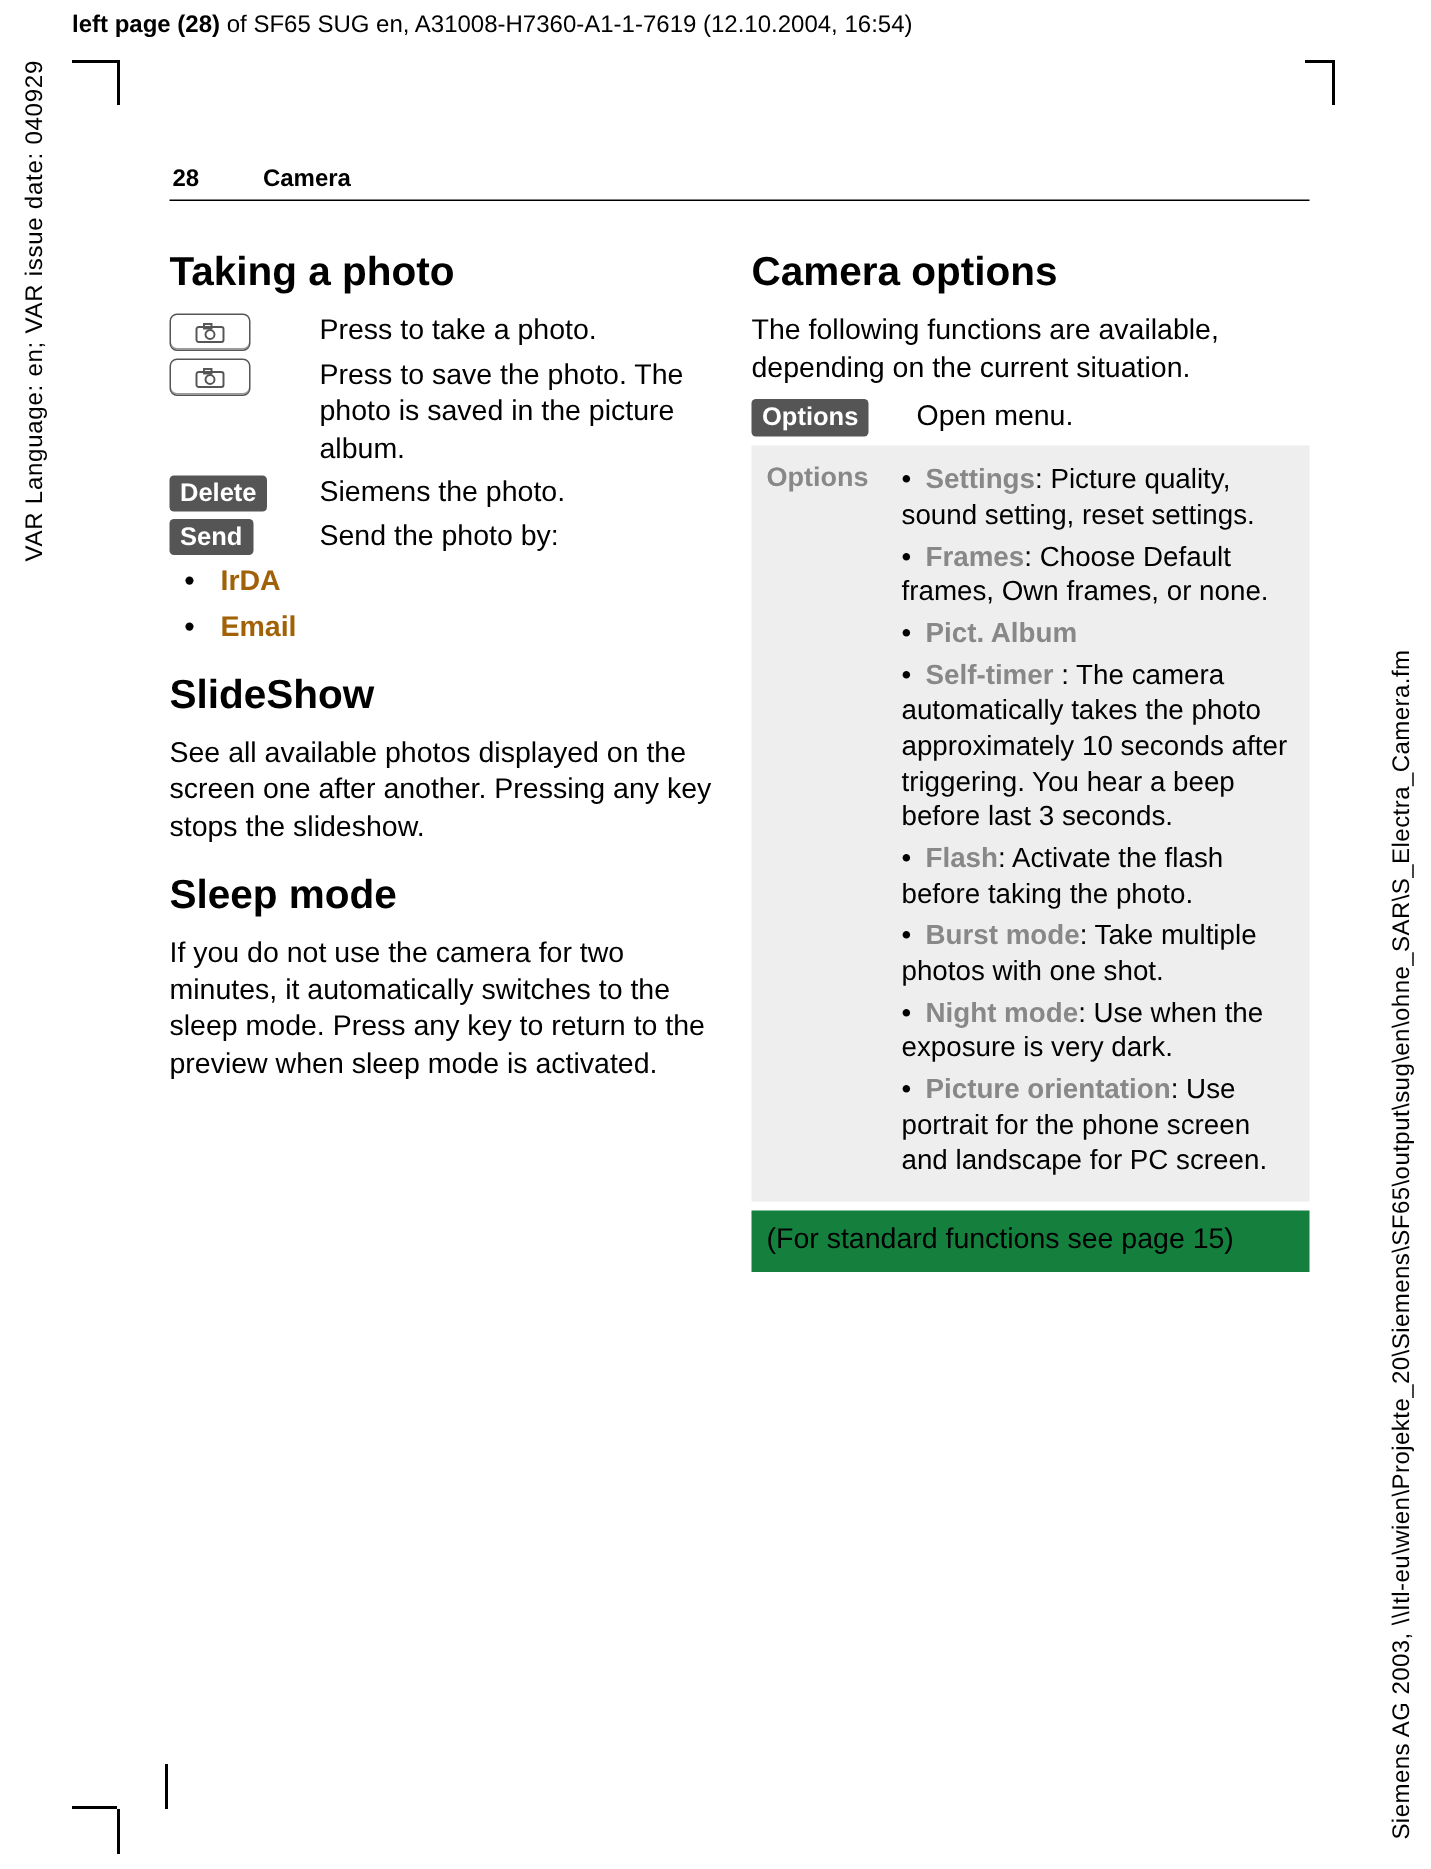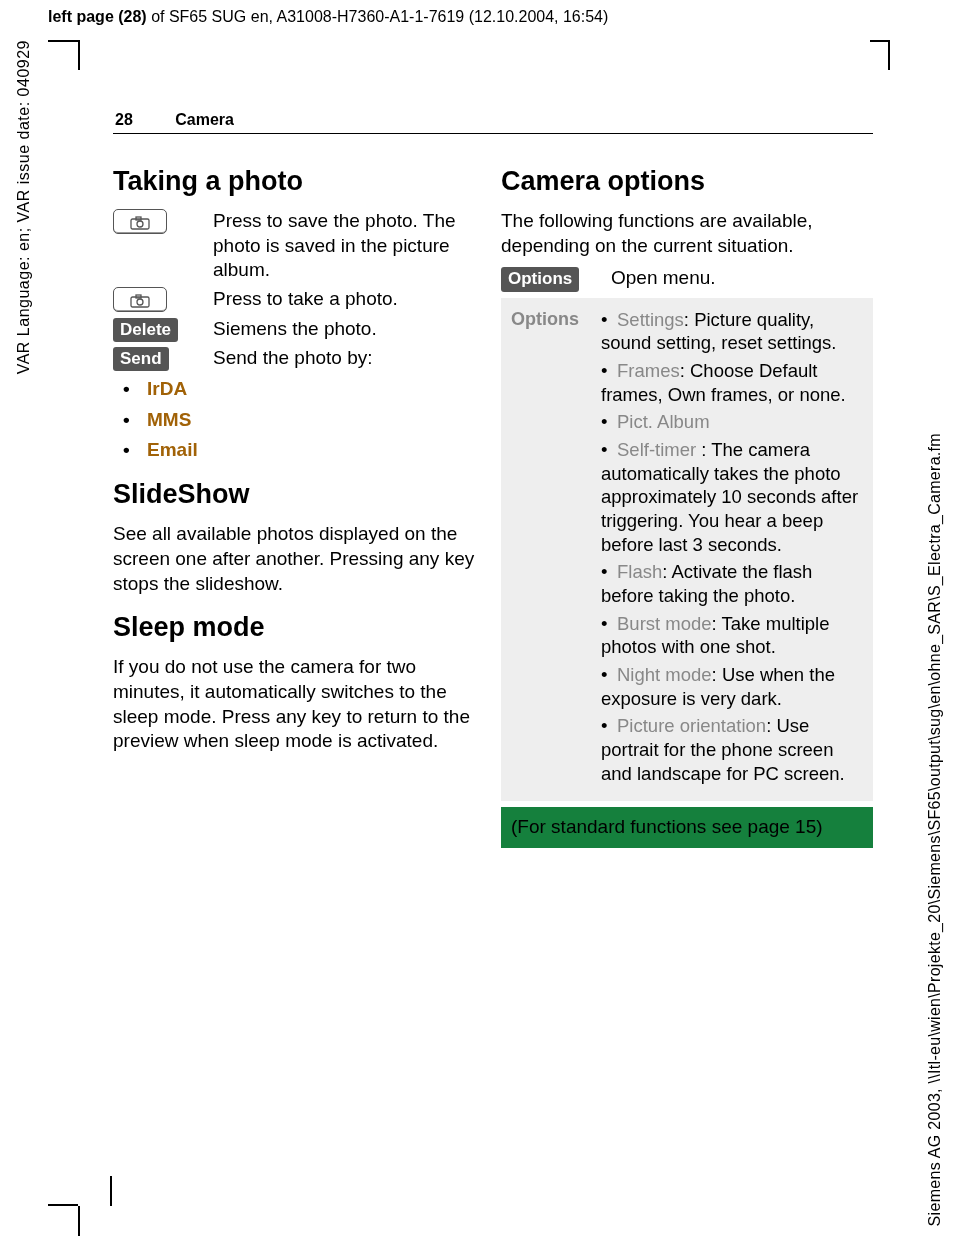--- a/index.html
+++ b/index.html
@@ -30,21 +30,21 @@
   ul.send li::before{content:"\2022";color:#000;font-weight:bold;display:inline-block;width:24px;margin-left:10px}
   .intro{margin:8px 0}
   .opt-row{display:flex;align-items:flex-start;margin:6px 0}
   .opt-row .key{flex:0 0 110px}
   .opts-box{background:#eee;padding:10px 10px 12px 10px;margin-top:4px}
   .opts-box .inner{display:flex}
   .opts-box .lab{flex:0 0 90px;color:#888;font-weight:bold;font-size:18px}
   .opts-box ul{list-style:none;margin:0;padding:0;flex:1}
   .opts-box li{margin:0 0 4px 0;font-size:18.5px;line-height:1.28}
   .opts-box li::before{content:"\2022";display:inline-block;width:16px}
-  .opts-box li .t{font-weight:normal;color:#888}
+  .opts-box li .t{font-weight:bold;color:#888}
   .foot{background:#15803d;padding:8px 10px;margin-top:6px;font-size:19px}
   svg.cam{vertical-align:middle}
 </style>
 </head>
 <body>
 <div class="page">
 
 <div class="top-header">
   <span class="bold">left page (28)</span><span> of SF65 SUG en, A31008-H7360-A1-1-7619 (12.10.2004, 16:54)</span>
 </div>
@@ -74,49 +74,48 @@
     <div class="row">
       <div class="key">
         <span class="cam-btn">
           <svg class="cam" width="20" height="14" viewBox="0 0 20 14">
                 <rect x="1" y="3" width="18" height="10" rx="1.5" fill="none" stroke="#555" stroke-width="1.3"></rect>
                 <rect x="6" y="1" width="5" height="3" fill="none" stroke="#555" stroke-width="1.3"></rect>
                 <circle cx="10" cy="8" r="3" fill="none" stroke="#555" stroke-width="1.3"></circle>
               </svg>
         </span>
       </div>
-      <div class="desc">Press to save the photo. The photo is saved in the picture album.</div>
+      <div class="desc">Press to take a photo.</div>
     </div>
 
     <div class="row">
       <div class="key">
         <span class="cam-btn">
           <svg class="cam" width="20" height="14" viewBox="0 0 20 14">
                 <rect x="1" y="3" width="18" height="10" rx="1.5" fill="none" stroke="#555" stroke-width="1.3"></rect>
                 <rect x="6" y="1" width="5" height="3" fill="none" stroke="#555" stroke-width="1.3"></rect>
                 <circle cx="10" cy="8" r="3" fill="none" stroke="#555" stroke-width="1.3"></circle>
               </svg>
         </span>
       </div>
-      <div class="desc">Press to take a photo.</div>
+      <div class="desc">Press to save the photo. The photo is saved in the picture album.</div>
     </div>
 
     <div class="row">
       <div class="key"><span class="sk">Delete</span></div>
       <div class="desc">Siemens the photo.</div>
     </div>
 
     <div class="row">
       <div class="key"><span class="sk">Send</span></div>
       <div class="desc">Send the photo by:</div>
     </div>
 
     <ul class="send">
       <li>IrDA</li>
-      <li>MMS</li>
       <li>Email</li>
     </ul>
 
     <h2>SlideShow</h2>
     <div class="intro">See all available photos displayed on the screen one after another. Pressing any key stops the slideshow.</div>
 
     <h2>Sleep mode</h2>
     <div class="intro">If you do not use the camera for two minutes, it automatically switches to the sleep mode. Press any key to return to the preview when sleep mode is activated.</div>
   </div>
 

